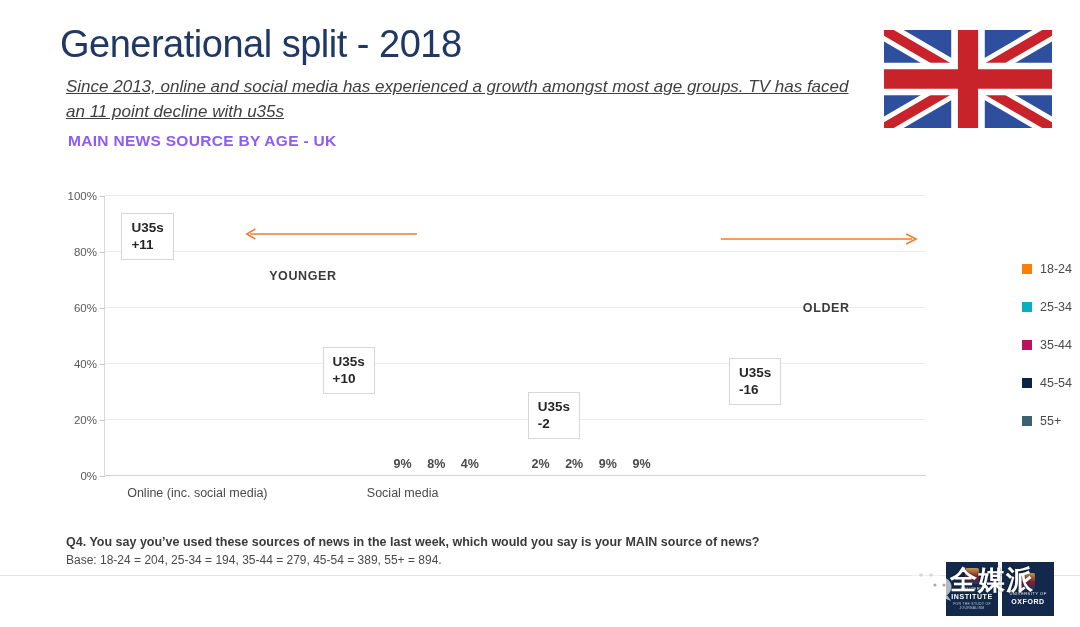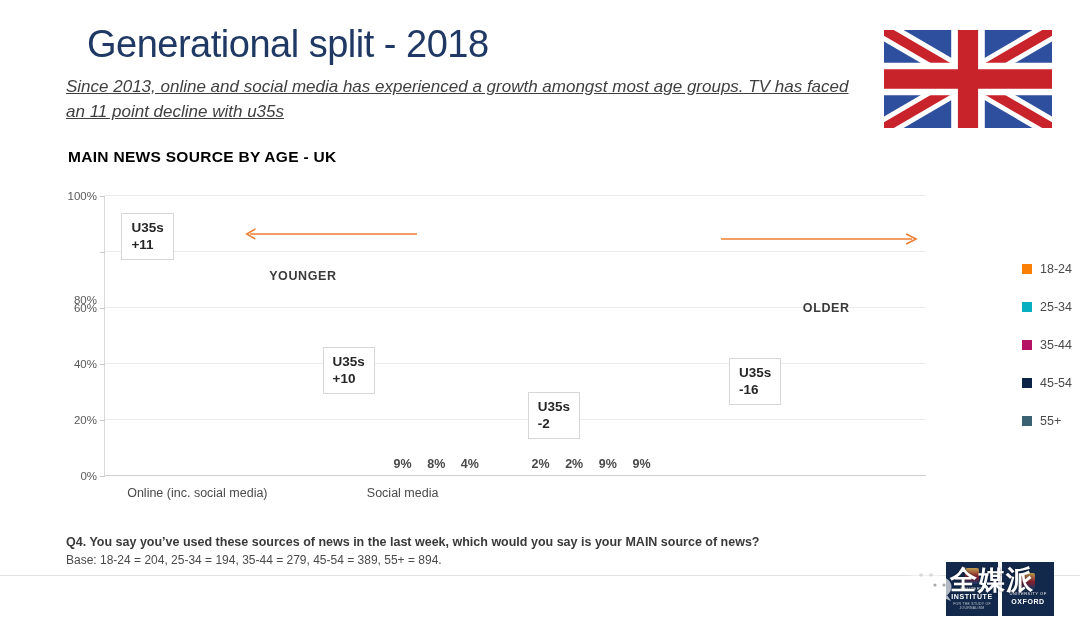--- a/index.html
+++ b/index.html
@@ -13,30 +13,29 @@
   }
   .slide{position:absolute;inset:0;background:#fff;}
 
   
   .title{
     position:absolute;left:60px;top:22px;
     font-size:38px;line-height:44px;
     color:#1F3864;
     letter-spacing:-0.5px;
     white-space:nowrap;
-    margin-left:27px;
   }
   .subtitle{
     position:absolute;left:66px;top:74px;width:790px;
     font-size:17px;line-height:25px;
     font-style:italic;color:#3f3f3f;text-decoration:underline;
   }
   .section-title{
-    position:absolute;left:68px;top:148px;
-    font-size:15.5px;font-weight:bold;color:#000000;
+    position:absolute;left:68px;top:132px;
+    font-size:15.5px;font-weight:bold;color:#8b5cf6;
     letter-spacing:0.3px;
   }
 
   
   .flag{
     position:absolute;left:884px;top:30px;width:168px;height:98px;
     overflow:hidden;
   }
   .flag svg{display:block;width:168px;height:98px;}
 
@@ -183,21 +182,21 @@
         <div class="gridline" style="bottom: 20%;"></div>
         <div class="ytick" style="left: -50px; top: calc(80%);">20%</div>
         <div class="ytick-mark" style="left: -5px; top: calc(80%);"></div>
         <div class="gridline" style="bottom: 40%;"></div>
         <div class="ytick" style="left: -50px; top: calc(60%);">40%</div>
         <div class="ytick-mark" style="left: -5px; top: calc(60%);"></div>
         <div class="gridline" style="bottom: 60%;"></div>
         <div class="ytick" style="left: -50px; top: calc(40%);">60%</div>
         <div class="ytick-mark" style="left: -5px; top: calc(40%);"></div>
         <div class="gridline" style="bottom: 80%;"></div>
-        <div class="ytick" style="left: -50px; top: calc(20%); margin-top: 48px;">80%</div>
+        <div class="ytick" style="left: -50px; top: calc(20%);">80%</div>
         <div class="ytick-mark" style="left: -5px; top: calc(20%);"></div>
         <div class="gridline" style="bottom: 100%;"></div>
         <div class="ytick" style="left: -50px; top: calc(0%);">100%</div>
         <div class="ytick-mark" style="left: -5px; top: calc(0%);"></div>
         <div class="group" style="left: 0%; width: 25%;">
           <div class="bars" style="padding-left: 4%; padding-right: 14%;">
             <div class="bar">
               <div class="bar-rect" style="height: 77%; background: rgb(249, 127, 7);">
                 <div class="bar-label">77%</div>
               </div>

